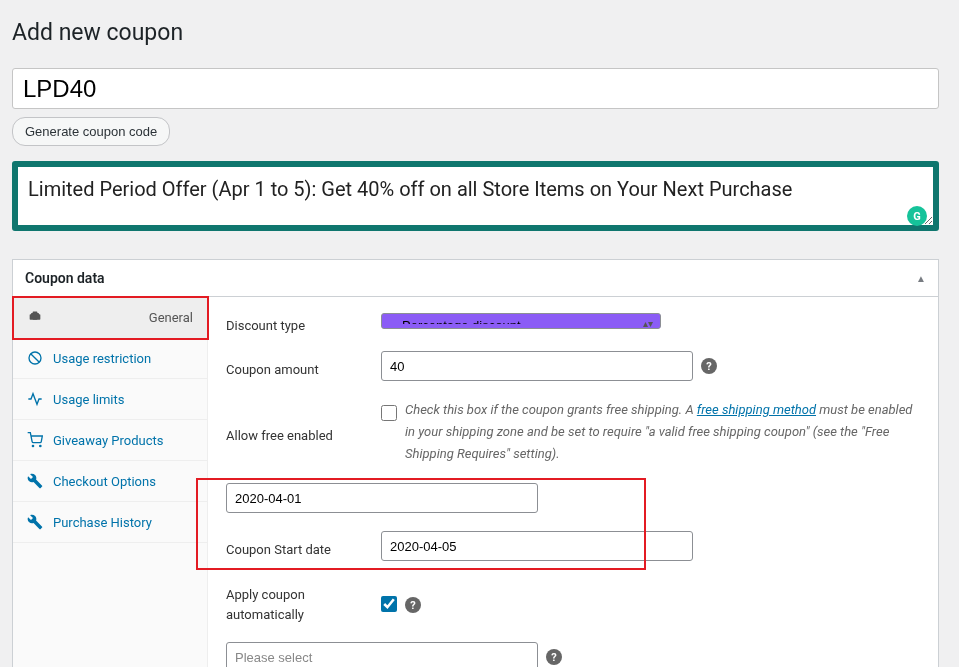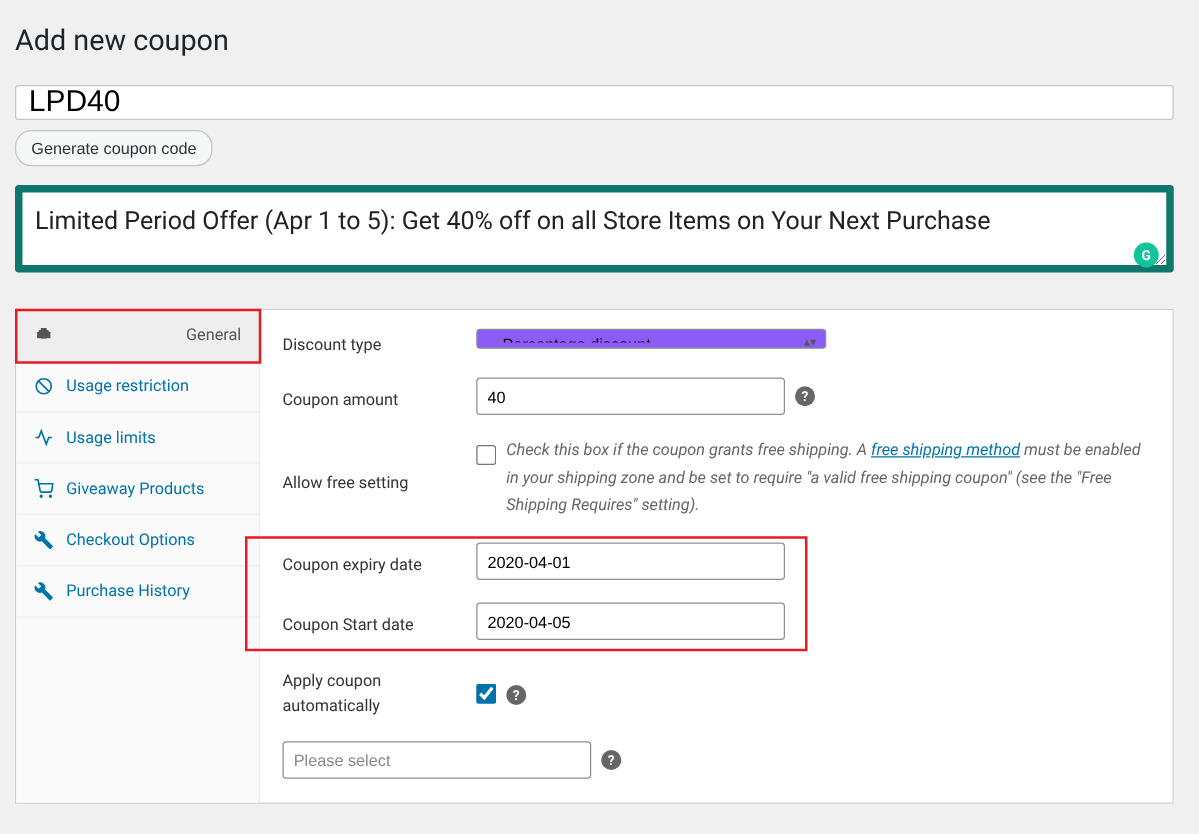--- a/index.html
+++ b/index.html
@@ -20,21 +20,21 @@
 }
 .title-input {
   width: 100%;
   padding: 8px 10px;
   font-size: 24px;
   line-height: 1.3;
   border: 1px solid #c5c5c5;
   border-radius: 3px;
   background: #fff;
   margin-bottom: 8px;
-  height: 28px;
+  height: 41px;
 }
 .gen-btn {
   display: inline-block;
   background: #f6f7f7;
   border: 1px solid #c3c4c7;
   border-radius: 13px;
   padding: 6px 12px;
   font-size: 13px;
   color: #2c3338;
   cursor: pointer;
@@ -167,21 +167,21 @@
 .select-caret {
   position: absolute;
   right: 8px;
   top: 50%;
   transform: translateY(-50%);
   pointer-events: none;
   font-size: 10px;
   color: #555;
 }
 input.text-input {
-  width: 247px;
+  width: 312px;
   height: 30px;
   padding: 4px 8px;
   border: 1px solid #8c8f94;
   border-radius: 3px;
   font-size: 13px;
 }
 .help-icon {
   display: inline-flex;
   width: 16px;
   height: 16px;
@@ -221,20 +221,24 @@
   <input type="text" class="title-input" value="LPD40" style="">
 
   <button class="gen-btn">Generate coupon code</button>
 
   <div class="desc-area">
     <textarea class="desc-textarea" style="">Limited Period Offer (Apr 1 to 5): Get 40% off on all Store Items on Your Next Purchase</textarea>
     <div class="grammarly-badge">G</div>
   </div>
 
   <div class="panel">
+    <div class="panel-header">
+      <h2>Coupon data</h2>
+      <span class="toggle-caret">▲</span>
+    </div>
     <div class="panel-body">
       <div class="tabs" style="position:relative;">
         <div class="tab-highlight-box" style="top:-1px;left:-1px;width:197px;height:44px;"></div>
         <div class="tab-item active">
           <svg viewBox="0 0 24 24" fill="#555">
               <path d="M20 6h-2V4c0-1.1-.9-2-2-2H8c-1.1 0-2 .9-2 2v2H4c-1.1 0-2 .9-2 2v3h2.5c.83 0 1.5.67 1.5 1.5S5.33 14 4.5 14H2v3c0 1.1.9 2 2 2h2v2c0 1.1.9 2 2 2h8c1.1 0 2-.9 2-2v-2h2c1.1 0 2-.9 2-2v-3h-2.5c-.83 0-1.5-.67-1.5-1.5s.67-1.5 1.5-1.5H22V8c0-1.1-.9-2-2-2z" transform="scale(0.6) translate(8,4)"></path>
               <rect x="4" y="8" width="16" height="8" rx="1"></rect>
             </svg>
           <span>General</span>
         </div>
@@ -290,31 +294,30 @@
 
         <div class="form-row">
           <label class="row-label">Coupon amount</label>
           <div class="row-field">
             <input type="text" class="text-input" value="40" style="">
             <span class="help-icon">?</span>
           </div>
         </div>
 
         <div class="form-row">
-          <label class="row-label">Allow free setting</label>
+          <label class="row-label">Allow free enabled</label>
           <div class="row-field">
             <input type="checkbox" class="checkbox-input" style="">
             <span class="shipping-desc">
               <span>Check this box if the coupon grants free shipping. A </span><a href="#">free shipping method</a><span> must be enabled in your shipping zone and be set to require "a valid free shipping coupon" (see the "Free Shipping Requires" setting).</span>
             </span>
           </div>
         </div>
 
         <div class="form-row">
-          <label class="row-label">Coupon expiry date</label>
           <div class="row-field">
             <input type="text" class="text-input" value="2020-04-01" style="">
           </div>
         </div>
 
         <div class="form-row">
           <label class="row-label">Coupon Start date</label>
           <div class="row-field">
             <input type="text" class="text-input" value="2020-04-05" style="">
           </div>

